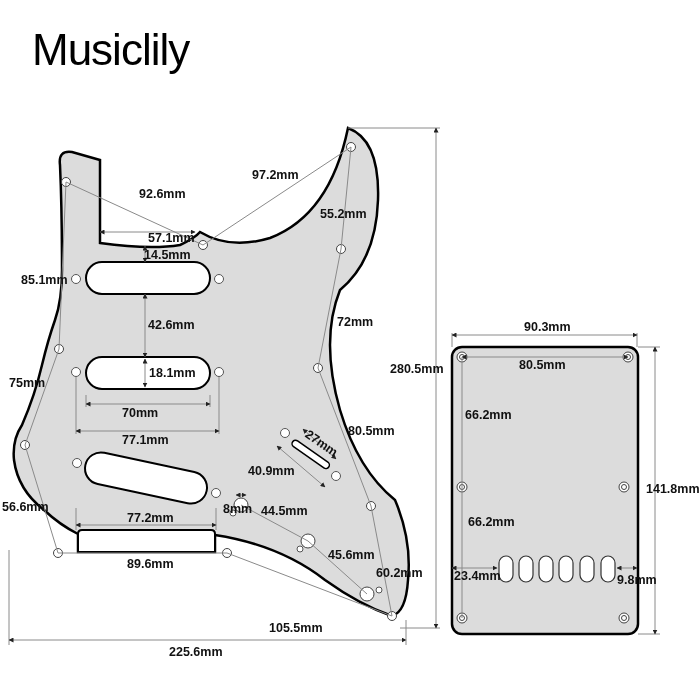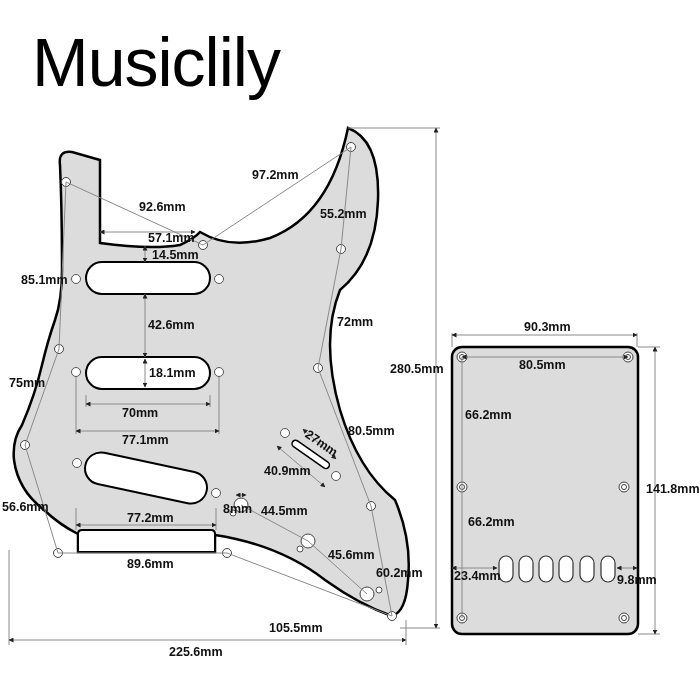--- a/index.html
+++ b/index.html
@@ -1,18 +1,18 @@
 <!DOCTYPE html>
 <html><head>
 <meta charset="utf-8">
 <style>
   html, body { margin:0; padding:0; background:#ffffff; }
   body { width:700px; height:700px; position:relative; overflow:hidden;
          font-family:"Liberation Sans", "DejaVu Sans", sans-serif; }
-  .brand { position:absolute; left:32px; top:28px; font-size:68px; color:#000;
+  .brand { position:absolute; left:32px; top:28px; font-size:44px; color:#000;
            font-family:"Liberation Sans", sans-serif; letter-spacing:-1px; line-height:1; }
   svg.diagram { position:absolute; left:0; top:0; }
   .lbl { position:absolute; font-size:12.5px; font-weight:bold; color:#111;
          font-family:"Liberation Sans", sans-serif; white-space:nowrap; line-height:1; }
 </style>
 </head>
 <body>
 
 <div class="brand">Musiclily</div>
 
@@ -149,36 +149,36 @@
       <line x1="462" y1="357" x2="462" y2="618"></line>
       <line x1="452" y1="568" x2="497" y2="568" marker-start="url(#ar)" marker-end="url(#ar)"></line>
       <line x1="617" y1="568" x2="637" y2="568" marker-start="url(#ar)" marker-end="url(#ar)"></line>
       <line x1="638" y1="347" x2="660" y2="347"></line>
       <line x1="638" y1="634" x2="660" y2="634"></line>
       <line x1="655" y1="347" x2="655" y2="634" marker-start="url(#ar)" marker-end="url(#ar)"></line>
     </g>
   </g>
 </svg>
 
-<div class="lbl" style="left:139px;top:201px">92.6mm</div>
+<div class="lbl" style="left:139px;top:188px">92.6mm</div>
 <div class="lbl" style="left:148px;top:232px">57.1mm</div>
-<div class="lbl" style="left:152px;top:249px">14.5mm</div>
+<div class="lbl" style="left:144px;top:249px">14.5mm</div>
 <div class="lbl" style="left:252px;top:169px">97.2mm</div>
 <div class="lbl" style="left:320px;top:208px">55.2mm</div>
 <div class="lbl" style="left:337px;top:316px">72mm</div>
 <div class="lbl" style="left:348px;top:425px">80.5mm</div>
 <div class="lbl" style="left:390px;top:363px">280.5mm</div>
 <div class="lbl" style="left:21px;top:274px">85.1mm</div>
 <div class="lbl" style="left:148px;top:319px">42.6mm</div>
 <div class="lbl" style="left:149px;top:367px">18.1mm</div>
 <div class="lbl" style="left:9px;top:377px">75mm</div>
 <div class="lbl" style="left:122px;top:407px">70mm</div>
 <div class="lbl" style="left:122px;top:434px">77.1mm</div>
 <div class="lbl" style="left:310px;top:428px;transform:rotate(35deg);transform-origin:left top">27mm</div>
-<div class="lbl" style="left:264px;top:465px">40.9mm</div>
+<div class="lbl" style="left:248px;top:465px">40.9mm</div>
 <div class="lbl" style="left:223px;top:503px">8mm</div>
 <div class="lbl" style="left:261px;top:505px">44.5mm</div>
 <div class="lbl" style="left:2px;top:501px">56.6mm</div>
 <div class="lbl" style="left:127px;top:512px">77.2mm</div>
 <div class="lbl" style="left:127px;top:558px">89.6mm</div>
 <div class="lbl" style="left:328px;top:549px">45.6mm</div>
 <div class="lbl" style="left:376px;top:567px">60.2mm</div>
 <div class="lbl" style="left:269px;top:622px">105.5mm</div>
 <div class="lbl" style="left:169px;top:646px">225.6mm</div>
 

